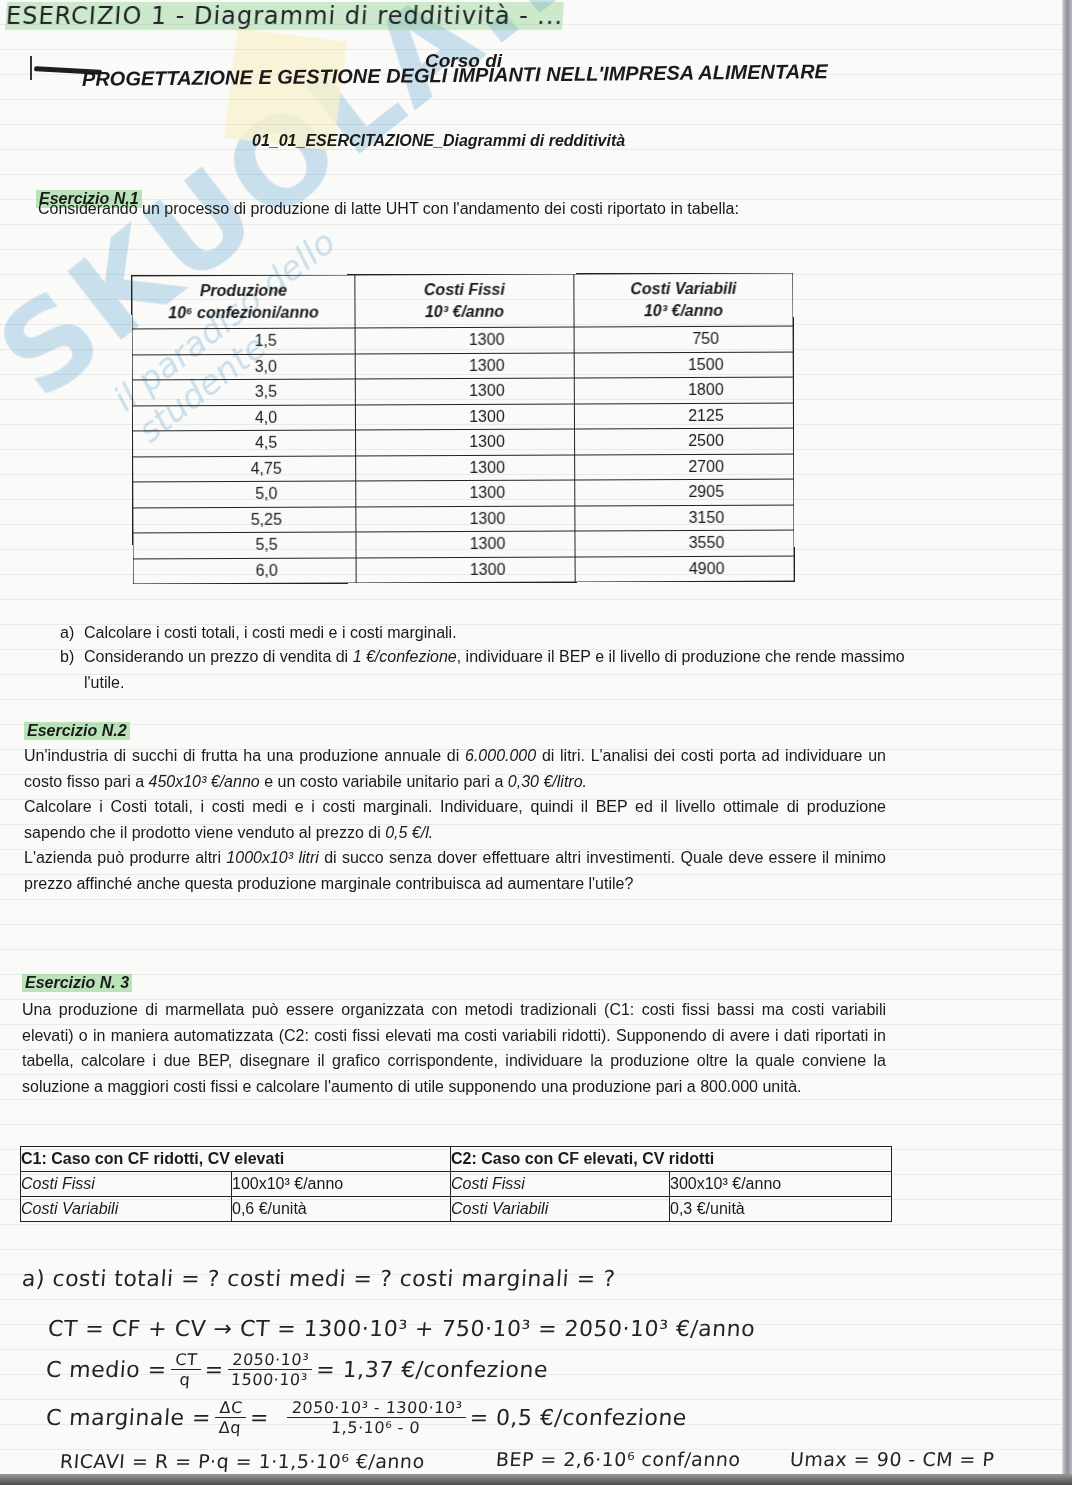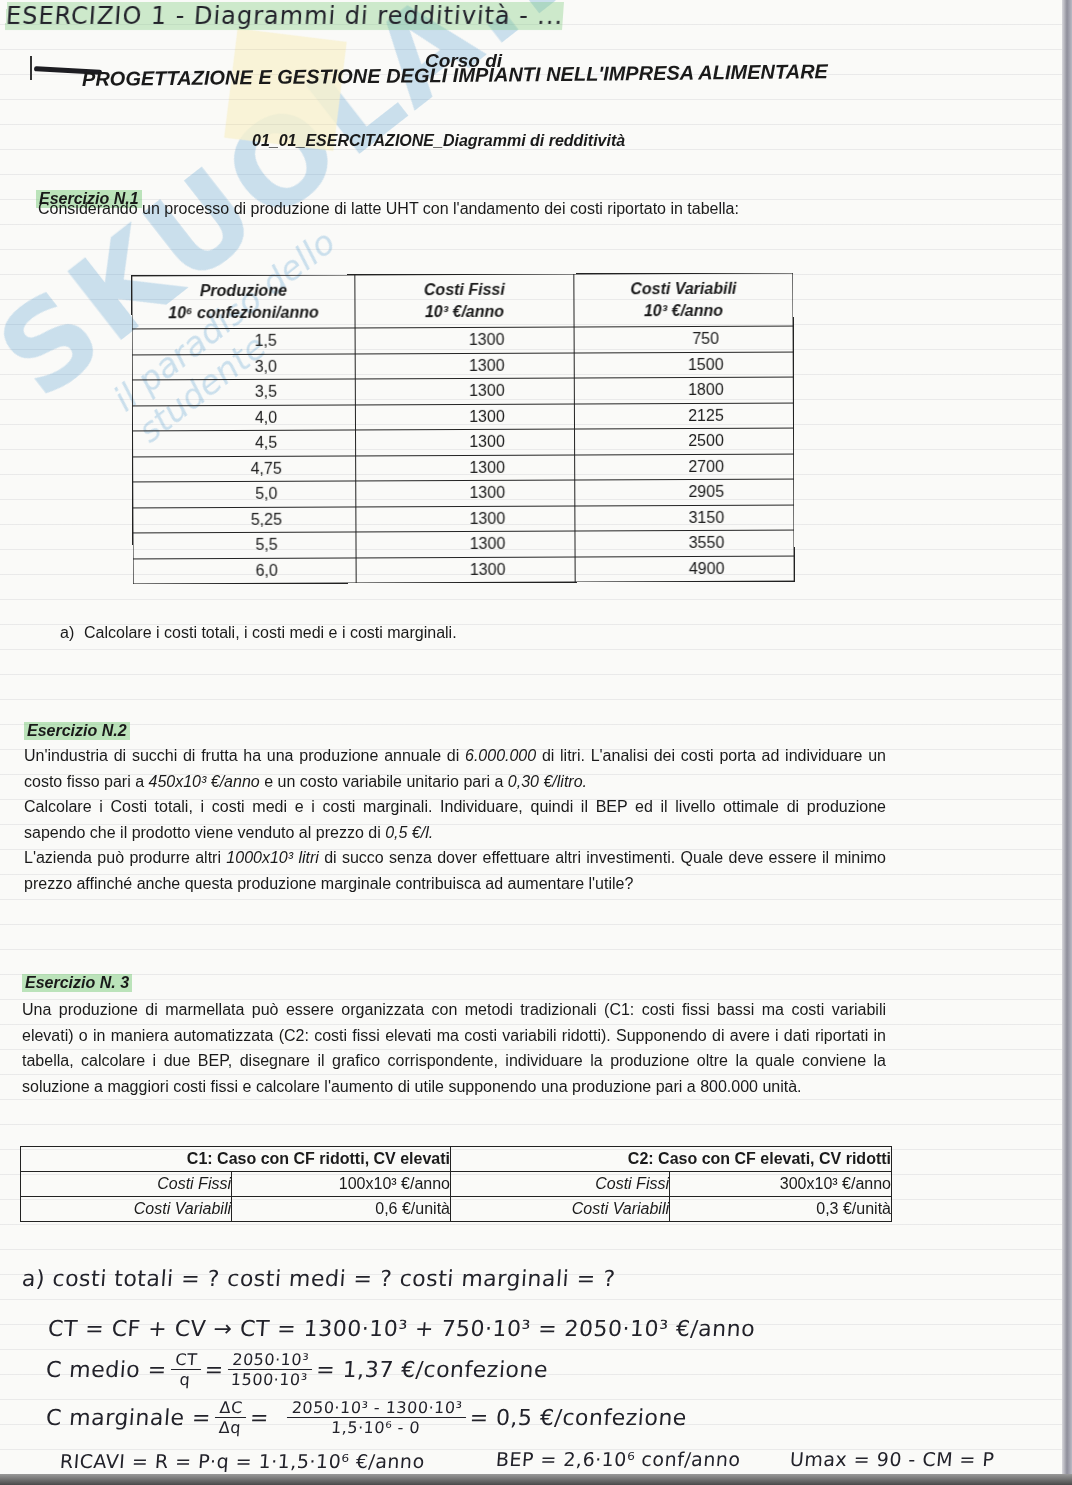--- a/index.html
+++ b/index.html
@@ -73,21 +73,21 @@
     table.t1 th { font-weight: bold; font-style: italic; height: 52px; line-height: 22px; }
     table.t1 td { line-height: 24px; padding-left: 44px; }
 
     .list-item { position: absolute; font-size: 16px; line-height: 26px; margin-left: 24px; }
     .list-item .marker { display: inline-block; width: 24px; }
 
     table.t3 {
       position: absolute; left: 20px; top: 1146px; width: 872px;
       border-collapse: collapse; font-size: 16px;
     }
-    table.t3 td { border: 1.5px solid #222; text-align: right; height: 24px; padding: 0; }
+    table.t3 td { border: 1.5px solid #222; text-align: left; height: 24px; padding: 0; }
     table.t3 td.hd { font-weight: bold; }
     table.t3 td.it { font-style: italic; }
 
     .bottom-shadow {
       position: absolute; left: 0; top: 1474px; width: 1072px; height: 11px;
       background: linear-gradient(to bottom, #9a9a9a, #4a4a4a);
     }
     .frac { display: inline-block; vertical-align: middle; text-align: center; font-size: 16px; margin: 0 4px; }
     .frac span { display: block; }
     .frac .num { border-bottom: 1.5px solid #22222a; padding: 0 4px; }
@@ -185,20 +185,23 @@
       <tr>
           <td>6,0</td>
           <td>1300</td>
           <td>4900</td>
         </tr>
     </tbody>
   </table>
 
   <div class="list-item" style="left:36px; top:620px; width:860px;">
     <span class="marker">a)</span><span>Calcolare i costi totali, i costi medi e i costi marginali.</span>
+  </div>
+  <div class="list-item" style="left:36px; top:644px; width:860px; padding-left:24px; text-indent:-24px;">
+    <span class="marker" style="text-indent:0;">b)</span><span>Considerando un prezzo di vendita di </span><i>1 €/confezione</i><span>, individuare il BEP e il livello di produzione che rende massimo l'utile.</span>
   </div>
 
   <div class="ex-head" style="left:24px; top:722px;">Esercizio N.2</div>
   <div class="para" style="left:24px; top:743px; width:862px;">
     <span>Un'industria di succhi di frutta ha una produzione annuale di </span><i>6.000.000</i><span> di litri. L'analisi dei costi porta ad individuare un costo fisso pari a </span><i>450x10³ €/anno</i><span> e un costo variabile unitario pari a </span><i>0,30 €/litro.</i><br>
     <span>Calcolare i Costi totali, i costi medi e i costi marginali. Individuare, quindi il BEP ed il livello ottimale di produzione sapendo che il prodotto viene venduto al prezzo di </span><i>0,5 €/l.</i><br>
     <span>L'azienda può produrre altri </span><i>1000x10³ litri</i><span> di succo senza dover effettuare altri investimenti. Quale deve essere il minimo prezzo affinché anche questa produzione marginale contribuisca ad aumentare l'utile?</span>
   </div>
 
   <div class="ex-head" style="left:22px; top:974px;">Esercizio N. 3</div>

